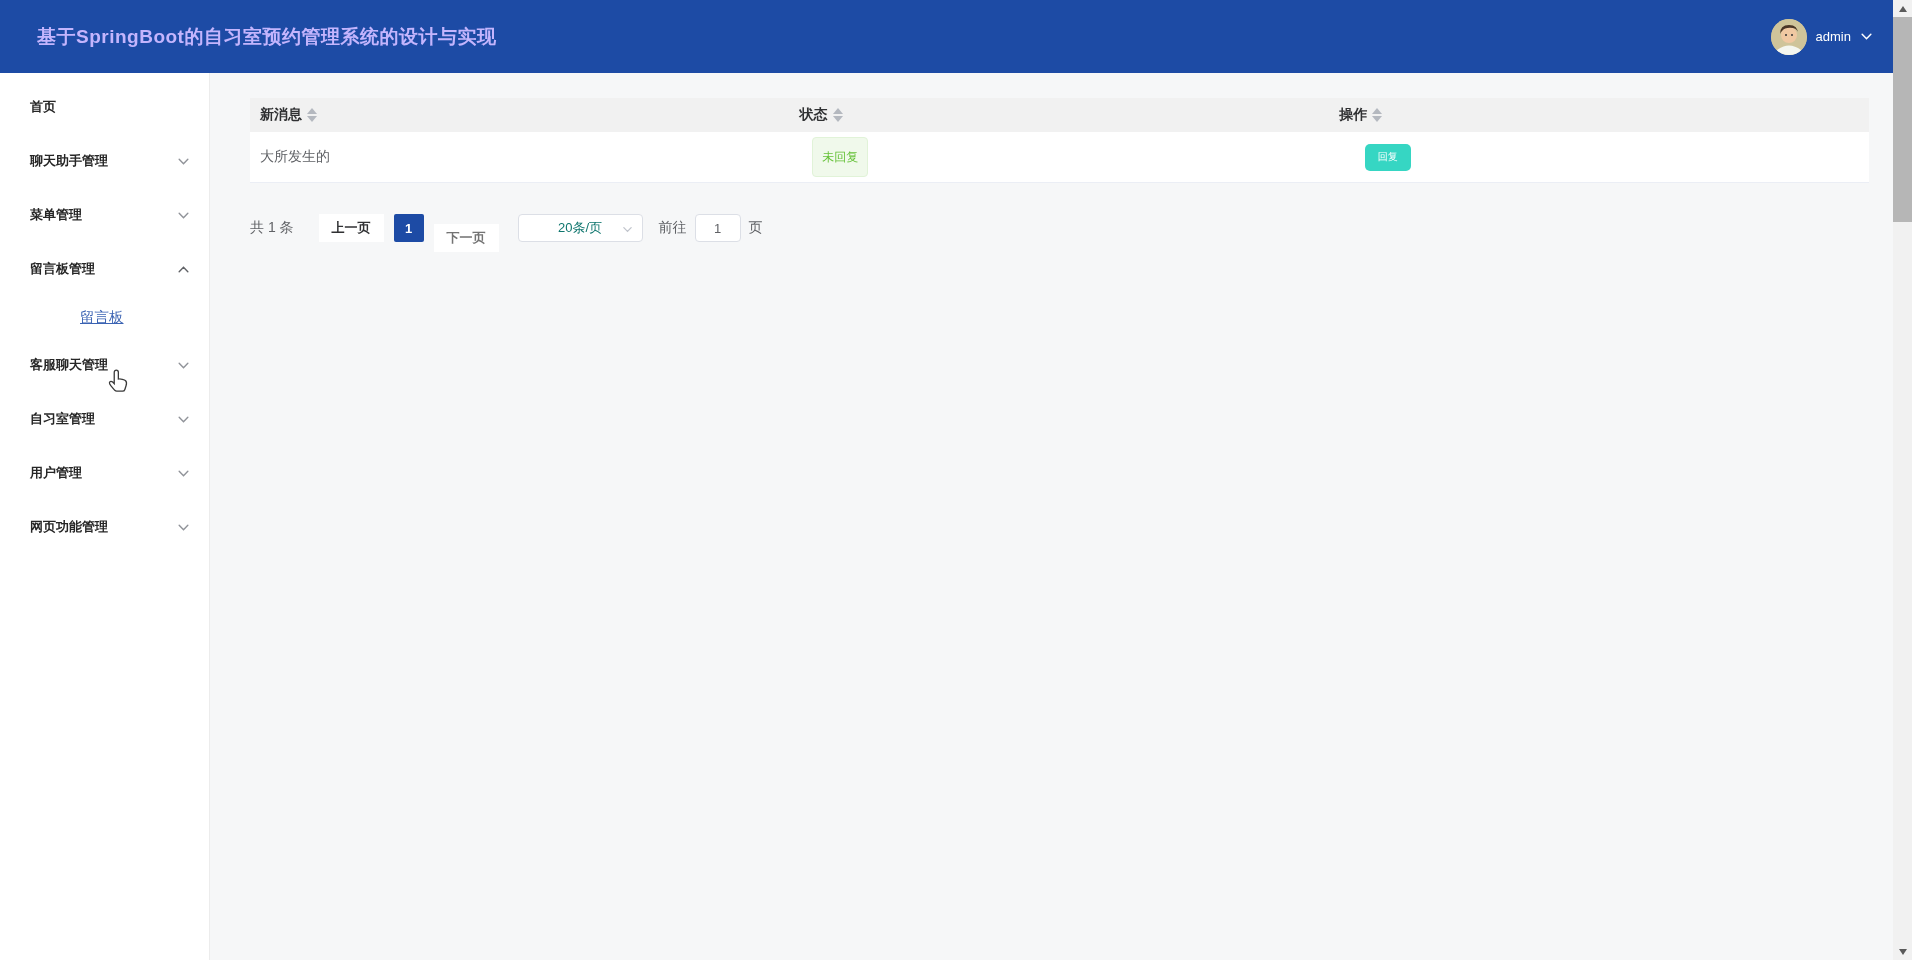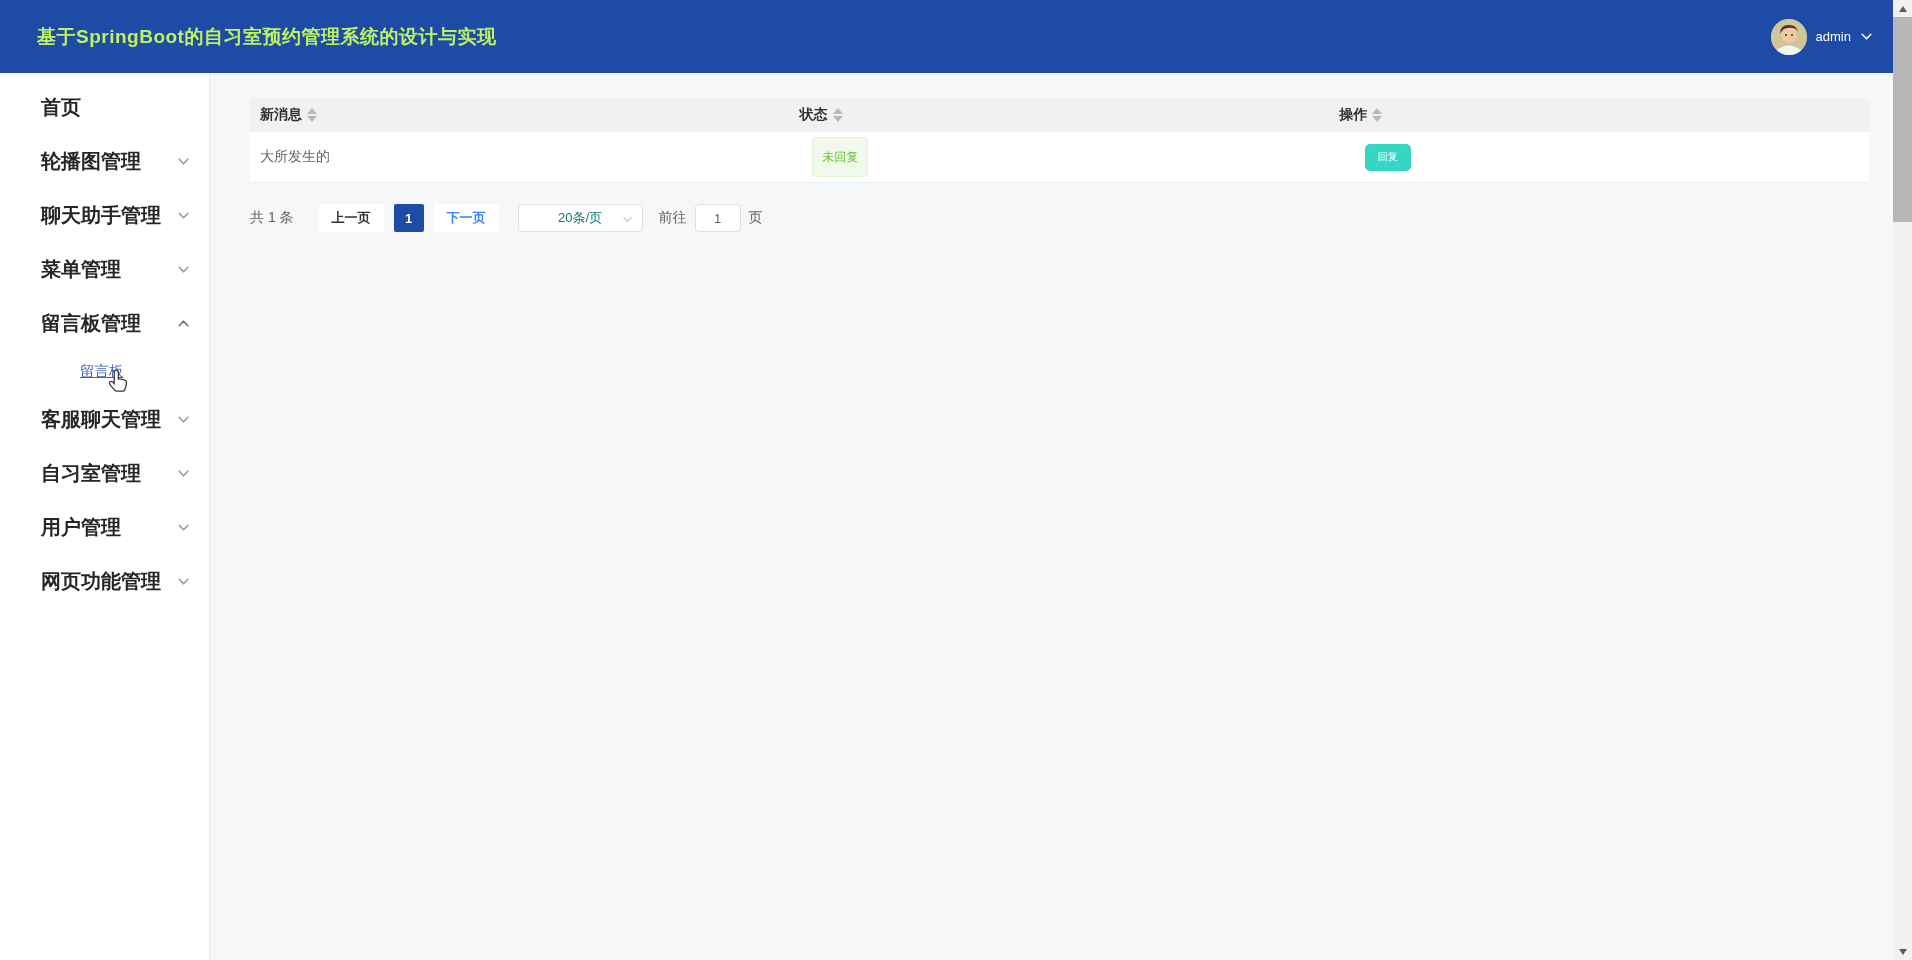--- a/index.html
+++ b/index.html
@@ -7,34 +7,34 @@
   body { font-family:"Liberation Sans","DejaVu Sans",sans-serif; background:#ffffff; position:relative; }
 
   .app { width:1912px; height:960px; position:relative; }
 
   
   .navbar {
     height:73px; width:1893px; background:#1d4ba5;
     display:flex; align-items:center; justify-content:space-between;
     padding:0 20px 0 37px;
   }
-  .nav-title { color:#bef264; font-size:19px; font-weight:bold; letter-spacing:.5px; }
+  .nav-title { color:#c4b5fd; font-size:19px; font-weight:bold; letter-spacing:.5px; }
   .nav-user { display:flex; align-items:center; gap:9px; cursor:pointer; }
   .avatar { width:36px; height:36px; border-radius:50%; overflow:hidden; background:#cfc49a; display:block; }
   .username { color:#ffffff; font-size:13px; }
   .nav-user svg.chev { display:block; }
 
   
   .main { display:flex; width:1893px; height:887px; }
 
   
   .sidebar { width:210px; background:#ffffff; border-right:1px solid #ececec; padding-top:7px; flex:none; }
   .menu-item {
     height:54px; display:flex; align-items:center; justify-content:space-between;
-    padding:0 19px 0 41px; cursor:pointer; font-size:20px; font-weight:bold; color:#262626;
+    padding:0 19px 0 30px; cursor:pointer; font-size:13px; font-weight:bold; color:#262626;
   }
   .menu-item .mi-label { white-space:nowrap; }
   .submenu-item {
     height:42px; display:flex; align-items:center; padding-left:80px;
     font-size:14.5px; color:#3b63b3; cursor:pointer;
   }
   .submenu-item .smi-label { text-decoration:underline; }
 
   
   .content { flex:1; background:#f6f7f8; padding:25px 24px 0 40px; position:relative; }
@@ -61,21 +61,21 @@
     font-family:inherit;
   }
 
   
   .pagination { display:flex; align-items:center; margin-top:21px; font-size:14px; color:#606266; }
   .pg-total { margin-right:20px; }
   .pg-btn {
     background:#ffffff; border:none; height:28px; padding:0 13px; margin:0 5px;
     font-size:13px; font-weight:bold; color:#303133; cursor:pointer; font-family:inherit;
   }
-  .pg-btn.disabled { color:#3b82f6; cursor:default; }
+  .pg-btn.disabled { color:#737373; cursor:default;margin-top:20px; }
   .pg-page {
     background:#1d4ba5; color:#ffffff; min-width:30px; height:28px; margin:0 5px;
     display:inline-flex; align-items:center; justify-content:center;
     font-size:13px; font-weight:bold; border-radius:2px; cursor:pointer;
   }
   .pg-select {
     width:125px; height:28px; background:#ffffff; border:1px solid #dcdfe6; border-radius:4px;
     display:inline-flex; align-items:center; justify-content:center; gap:14px;
     font-size:13px; color:#0f766e; margin:0 14px 0 14px; cursor:pointer; position:relative;
   }
@@ -124,26 +124,20 @@
     </div>
   </header>
 
   <div class="main">
 
     <aside class="sidebar">
       <div class="menu-item">
         <span class="mi-label">首页</span>
       </div>
       <div class="menu-item">
-        <span class="mi-label">轮播图管理</span>
-        <svg width="13" height="13" viewBox="0 0 12 12">
-            <path d="M2 4 l4 4 4-4" stroke="#909399" stroke-width="1.3" fill="none" stroke-linecap="round"></path>
-          </svg>
-      </div>
-      <div class="menu-item">
         <span class="mi-label">聊天助手管理</span>
         <svg width="13" height="13" viewBox="0 0 12 12">
             <path d="M2 4 l4 4 4-4" stroke="#909399" stroke-width="1.3" fill="none" stroke-linecap="round"></path>
           </svg>
       </div>
       <div class="menu-item">
         <span class="mi-label">菜单管理</span>
         <svg width="13" height="13" viewBox="0 0 12 12">
             <path d="M2 4 l4 4 4-4" stroke="#909399" stroke-width="1.3" fill="none" stroke-linecap="round"></path>
           </svg>

